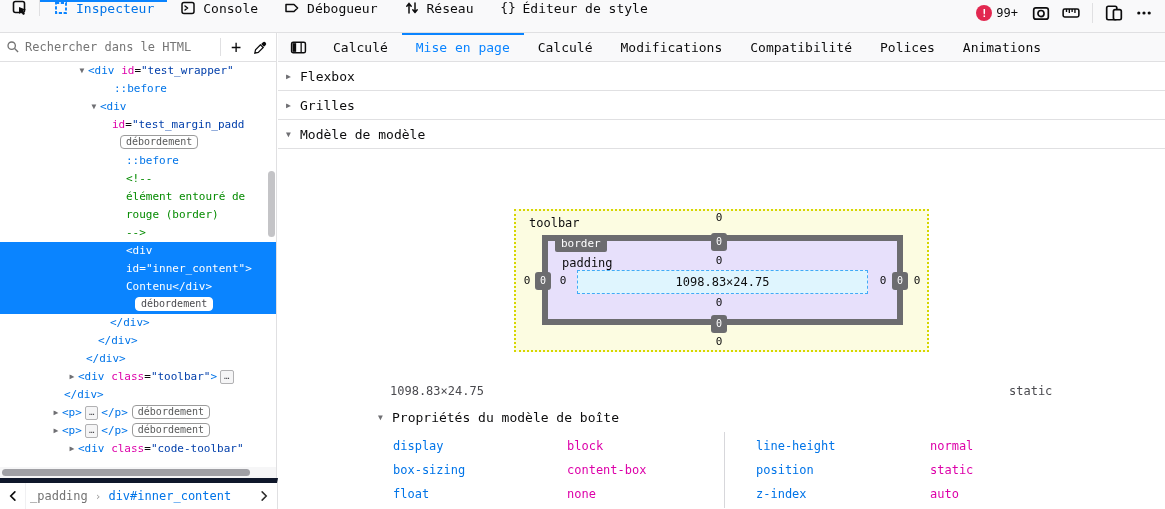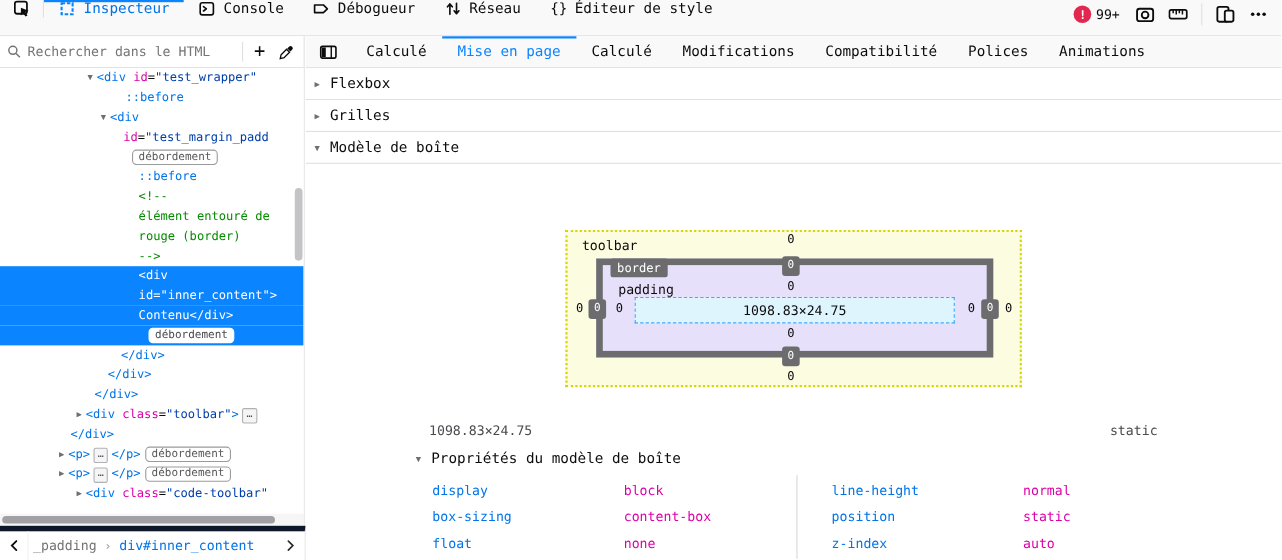--- a/index.html
+++ b/index.html
@@ -299,21 +299,21 @@
     <div class="section">
       <span class="tw2">▶</span>
       <span>Flexbox</span>
     </div>
     <div class="section">
       <span class="tw2">▶</span>
       <span>Grilles</span>
     </div>
     <div class="section">
       <span class="tw2">▼</span>
-      <span>Modèle de boîte</span>
+      <span>Modèle de modèle</span>
     </div>
 
     <div class="bm-area">
       <div class="margin-box">
         <span class="margin-label">toolbar</span>
         <div class="border-box"></div>
         <span class="border-label">border</span>
         <span class="padding-label">padding</span>
         <div class="content-box">
           <span>1098.83×24.75</span>

